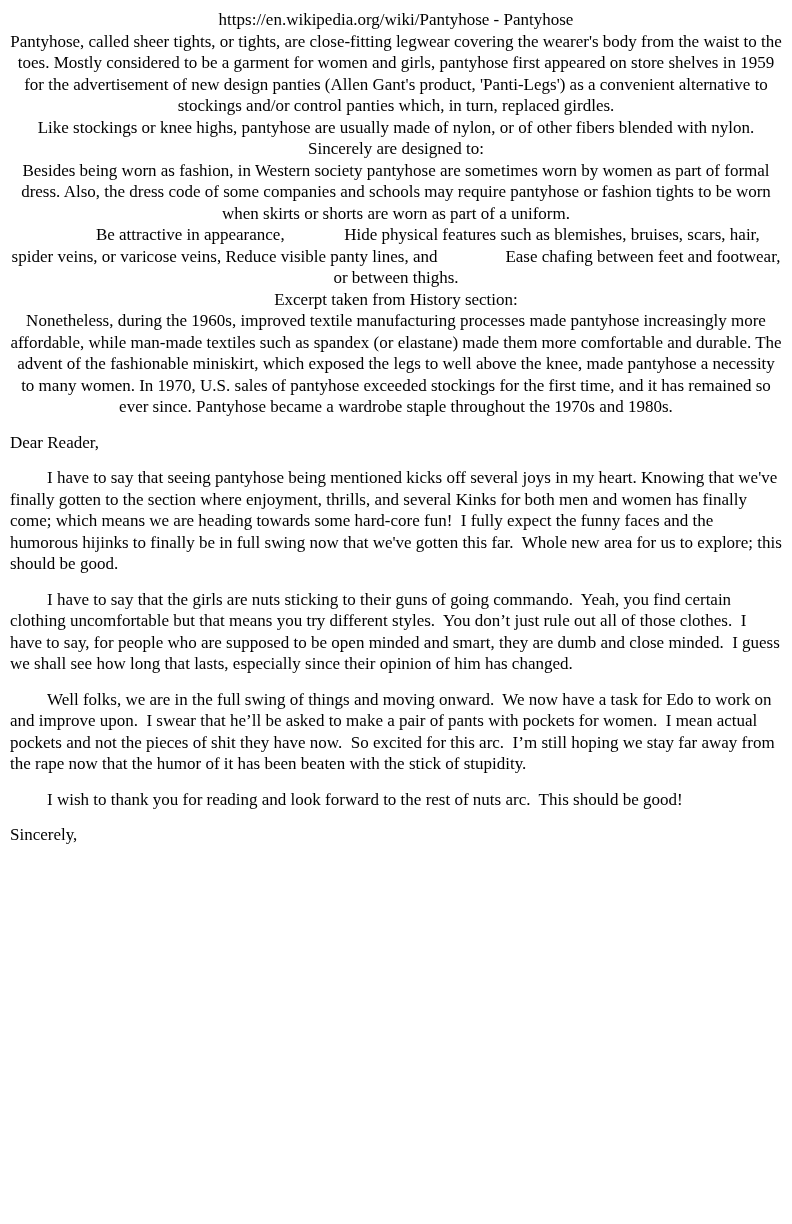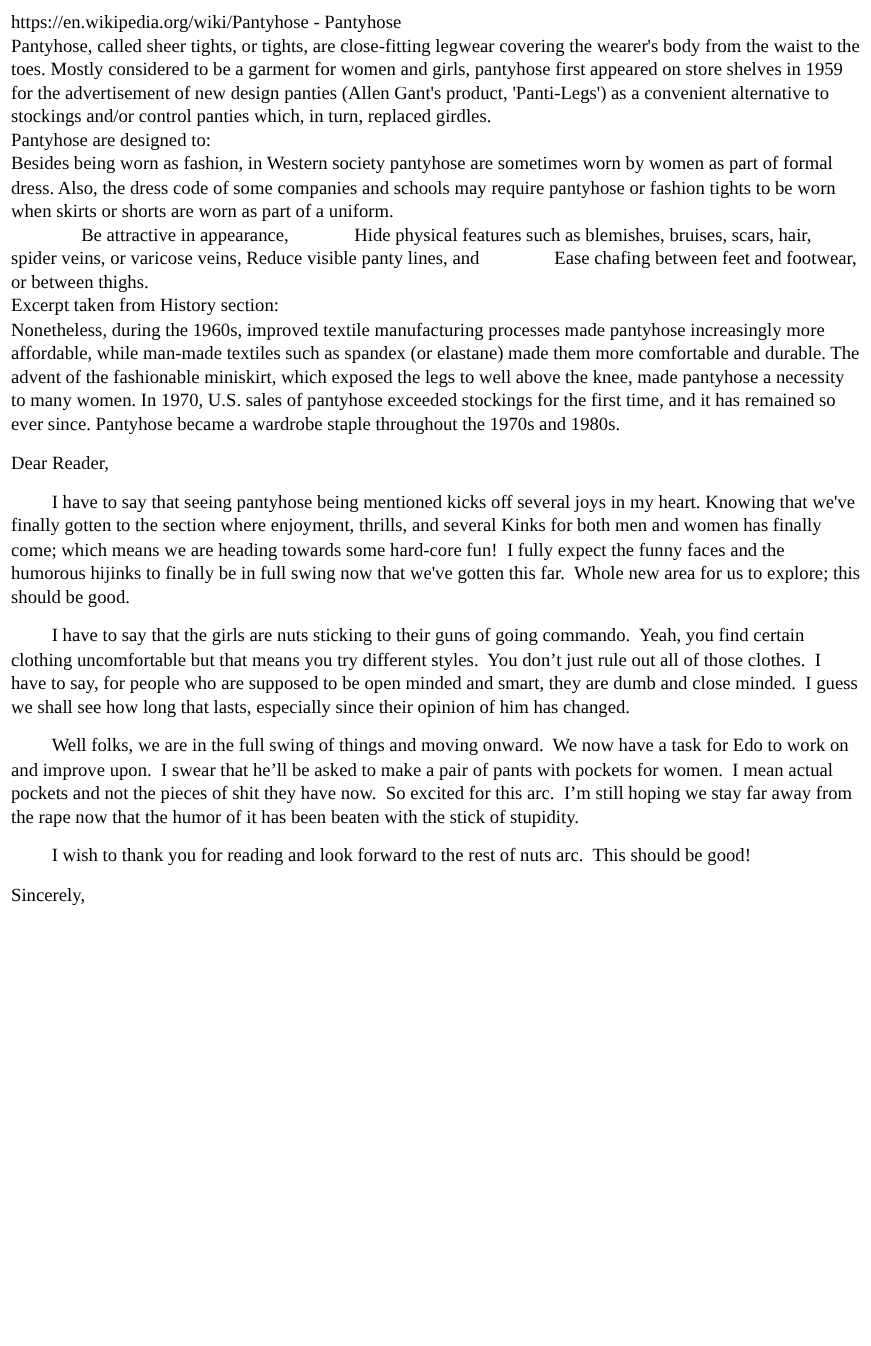--- a/index.html
+++ b/index.html
@@ -17,42 +17,43 @@
     line-height: 21.5px;
   }
   .doc {
     padding: 9px 10px 0 10px;
   }
   .doc p {
     margin: 0;
     white-space: pre-wrap; 
   }
   .centered p {
-    text-align: left;
+    text-align: center;
   }
   .letter p,
   .letter .sig {
     margin: 14px 0 0 0; 
   }
   .letter .indent {
     text-indent: 37px;
   }
   .sig div {
     white-space: pre-wrap;
   }
 </style>
 </head>
 <body>
 
 <div class="doc">
 
   <div class="centered">
     <p>https://en.wikipedia.org/wiki/Pantyhose - Pantyhose</p>
     <p>Pantyhose, called sheer tights, or tights, are close-fitting legwear covering the wearer's body from the waist to the toes. Mostly considered to be a garment for women and girls, pantyhose first appeared on store shelves in 1959 for the advertisement of new design panties (Allen Gant's product, 'Panti-Legs') as a convenient alternative to stockings and/or control panties which, in turn, replaced girdles.</p>
-    <p>Pantyhose are designed to:</p>
+    <p>Like stockings or knee highs, pantyhose are usually made of nylon, or of other fibers blended with nylon.</p>
+    <p>Sincerely are designed to:</p>
     <p>Besides being worn as fashion, in Western society pantyhose are sometimes worn by women as part of formal dress. Also, the dress code of some companies and schools may require pantyhose or fashion tights to be worn when skirts or shorts are worn as part of a uniform.</p>
     <p>               Be attractive in appearance,              Hide physical features such as blemishes, bruises, scars, hair, spider veins, or varicose veins, Reduce visible panty lines, and                Ease chafing between feet and footwear, or between thighs.</p>
     <p>Excerpt taken from History section:</p>
     <p>Nonetheless, during the 1960s, improved textile manufacturing processes made pantyhose increasingly more affordable, while man-made textiles such as spandex (or elastane) made them more comfortable and durable. The advent of the fashionable miniskirt, which exposed the legs to well above the knee, made pantyhose a necessity to many women. In 1970, U.S. sales of pantyhose exceeded stockings for the first time, and it has remained so ever since. Pantyhose became a wardrobe staple throughout the 1970s and 1980s.</p>
   </div>
 
   <div class="letter">
     <p>Dear Reader,</p>
     <p class="indent">I have to say that seeing pantyhose being mentioned kicks off several joys in my heart. Knowing that we've finally gotten to the section where enjoyment, thrills, and several Kinks for both men and women has finally come; which means we are heading towards some hard-core fun!  I fully expect the funny faces and the humorous hijinks to finally be in full swing now that we've gotten this far.  Whole new area for us to explore; this should be good.</p>
     <p class="indent">I have to say that the girls are nuts sticking to their guns of going commando.  Yeah, you find certain clothing uncomfortable but that means you try different styles.  You don’t just rule out all of those clothes.  I have to say, for people who are supposed to be open minded and smart, they are dumb and close minded.  I guess we shall see how long that lasts, especially since their opinion of him has changed.</p>

